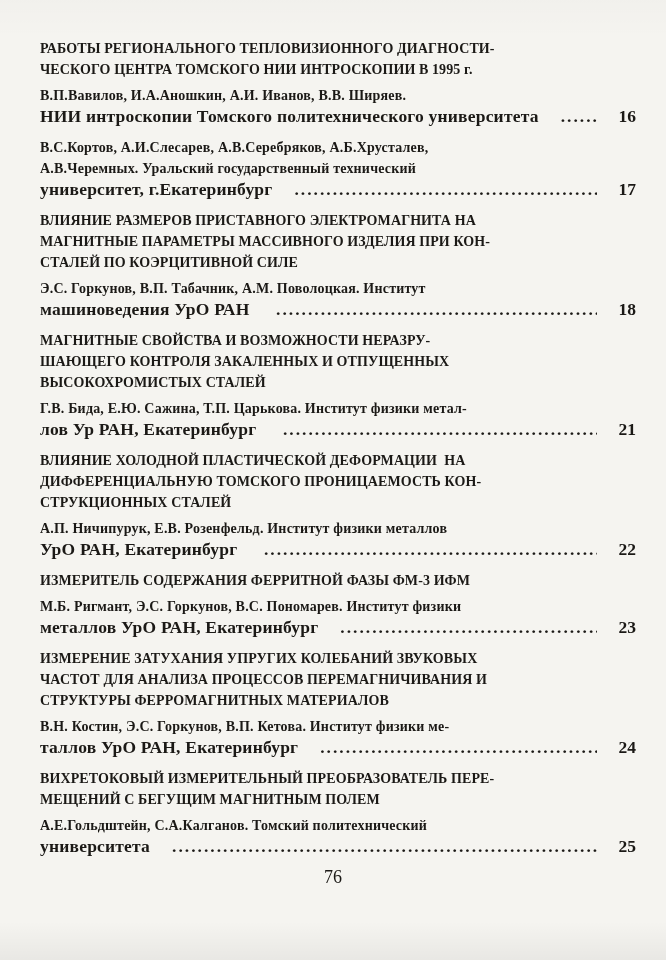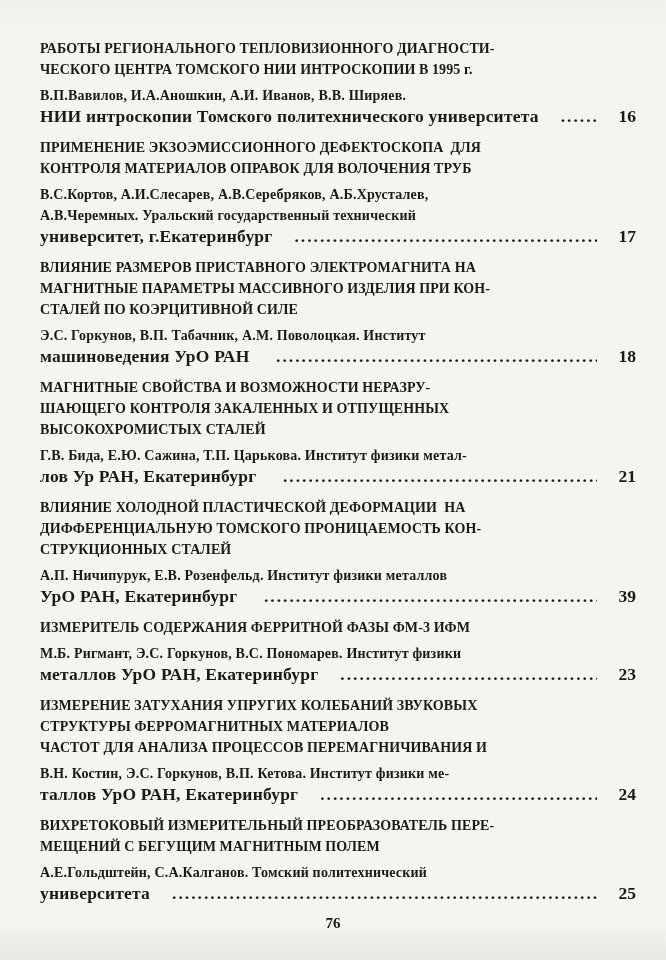--- a/index.html
+++ b/index.html
@@ -60,22 +60,22 @@
   .pagenum{
     flex:0 0 auto;
     font-size:17.5px;
     font-weight:700;
   }
   .footer{
     margin:3px -30px 0 -40px;
     text-align:center;
   }
   .footer-num{
-    font-size:15px;
-    font-weight:700;
+    font-size:18px;
+    font-weight:400;
   }
 </style>
 </head>
 <body>
 
 <div class="page">
   <div id="entries">
   <section class="entry">
     <div class="title">
           <div class="title-line">РАБОТЫ РЕГИОНАЛЬНОГО ТЕПЛОВИЗИОННОГО ДИАГНОСТИ-</div>
@@ -85,24 +85,20 @@
           <div class="authors-line">В.П.Вавилов, И.А.Аношкин, А.И. Иванов, В.В. Ширяев.</div>
         </div>
     <div class="refline">
       <span class="reftext">НИИ интроскопии Томского политехнического университета</span>
       <span class="dots"></span>
       <span class="pagenum">16</span>
     </div>
   </section>
 
   <section class="entry">
-    <div class="title">
-          <div class="title-line">ПРИМЕНЕНИЕ ЭКЗОЭМИССИОННОГО ДЕФЕКТОСКОПА  ДЛЯ</div>
-          <div class="title-line">КОНТРОЛЯ МАТЕРИАЛОВ ОПРАВОК ДЛЯ ВОЛОЧЕНИЯ ТРУБ</div>
-        </div>
     <div class="authors">
           <div class="authors-line">В.С.Кортов, А.И.Слесарев, А.В.Серебряков, А.Б.Хрусталев,</div>
           <div class="authors-line">А.В.Черемных. Уральский государственный технический</div>
         </div>
     <div class="refline">
       <span class="reftext">университет, г.Екатеринбург</span>
       <span class="dots"></span>
       <span class="pagenum">17</span>
     </div>
   </section>
@@ -144,43 +140,43 @@
           <div class="title-line">ВЛИЯНИЕ ХОЛОДНОЙ ПЛАСТИЧЕСКОЙ ДЕФОРМАЦИИ  НА</div>
           <div class="title-line">ДИФФЕРЕНЦИАЛЬНУЮ ТОМСКОГО ПРОНИЦАЕМОСТЬ КОН-</div>
           <div class="title-line">СТРУКЦИОННЫХ СТАЛЕЙ</div>
         </div>
     <div class="authors">
           <div class="authors-line">А.П. Ничипурук, Е.В. Розенфельд. Институт физики металлов</div>
         </div>
     <div class="refline">
       <span class="reftext">УрО РАН, Екатеринбург </span>
       <span class="dots"></span>
-      <span class="pagenum">39</span>
+      <span class="pagenum">22</span>
     </div>
   </section>
 
   <section class="entry">
     <div class="title">
           <div class="title-line">ИЗМЕРИТЕЛЬ СОДЕРЖАНИЯ ФЕРРИТНОЙ ФАЗЫ ФМ-3 ИФМ</div>
         </div>
     <div class="authors">
           <div class="authors-line">М.Б. Ригмант, Э.С. Горкунов, В.С. Пономарев. Институт физики</div>
         </div>
     <div class="refline">
       <span class="reftext">металлов УрО РАН, Екатеринбург</span>
       <span class="dots"></span>
       <span class="pagenum">23</span>
     </div>
   </section>
 
   <section class="entry">
     <div class="title">
           <div class="title-line">ИЗМЕРЕНИЕ ЗАТУХАНИЯ УПРУГИХ КОЛЕБАНИЙ ЗВУКОВЫХ</div>
+          <div class="title-line">ЧАСТОТ ДЛЯ АНАЛИЗА ПРОЦЕССОВ ПЕРЕМАГНИЧИВАНИЯ И</div>
           <div class="title-line">СТРУКТУРЫ ФЕРРОМАГНИТНЫХ МАТЕРИАЛОВ</div>
-          <div class="title-line">ЧАСТОТ ДЛЯ АНАЛИЗА ПРОЦЕССОВ ПЕРЕМАГНИЧИВАНИЯ И</div>
         </div>
     <div class="authors">
           <div class="authors-line">В.Н. Костин, Э.С. Горкунов, В.П. Кетова. Институт физики ме-</div>
         </div>
     <div class="refline">
       <span class="reftext">таллов УрО РАН, Екатеринбург</span>
       <span class="dots"></span>
       <span class="pagenum">24</span>
     </div>
   </section>

